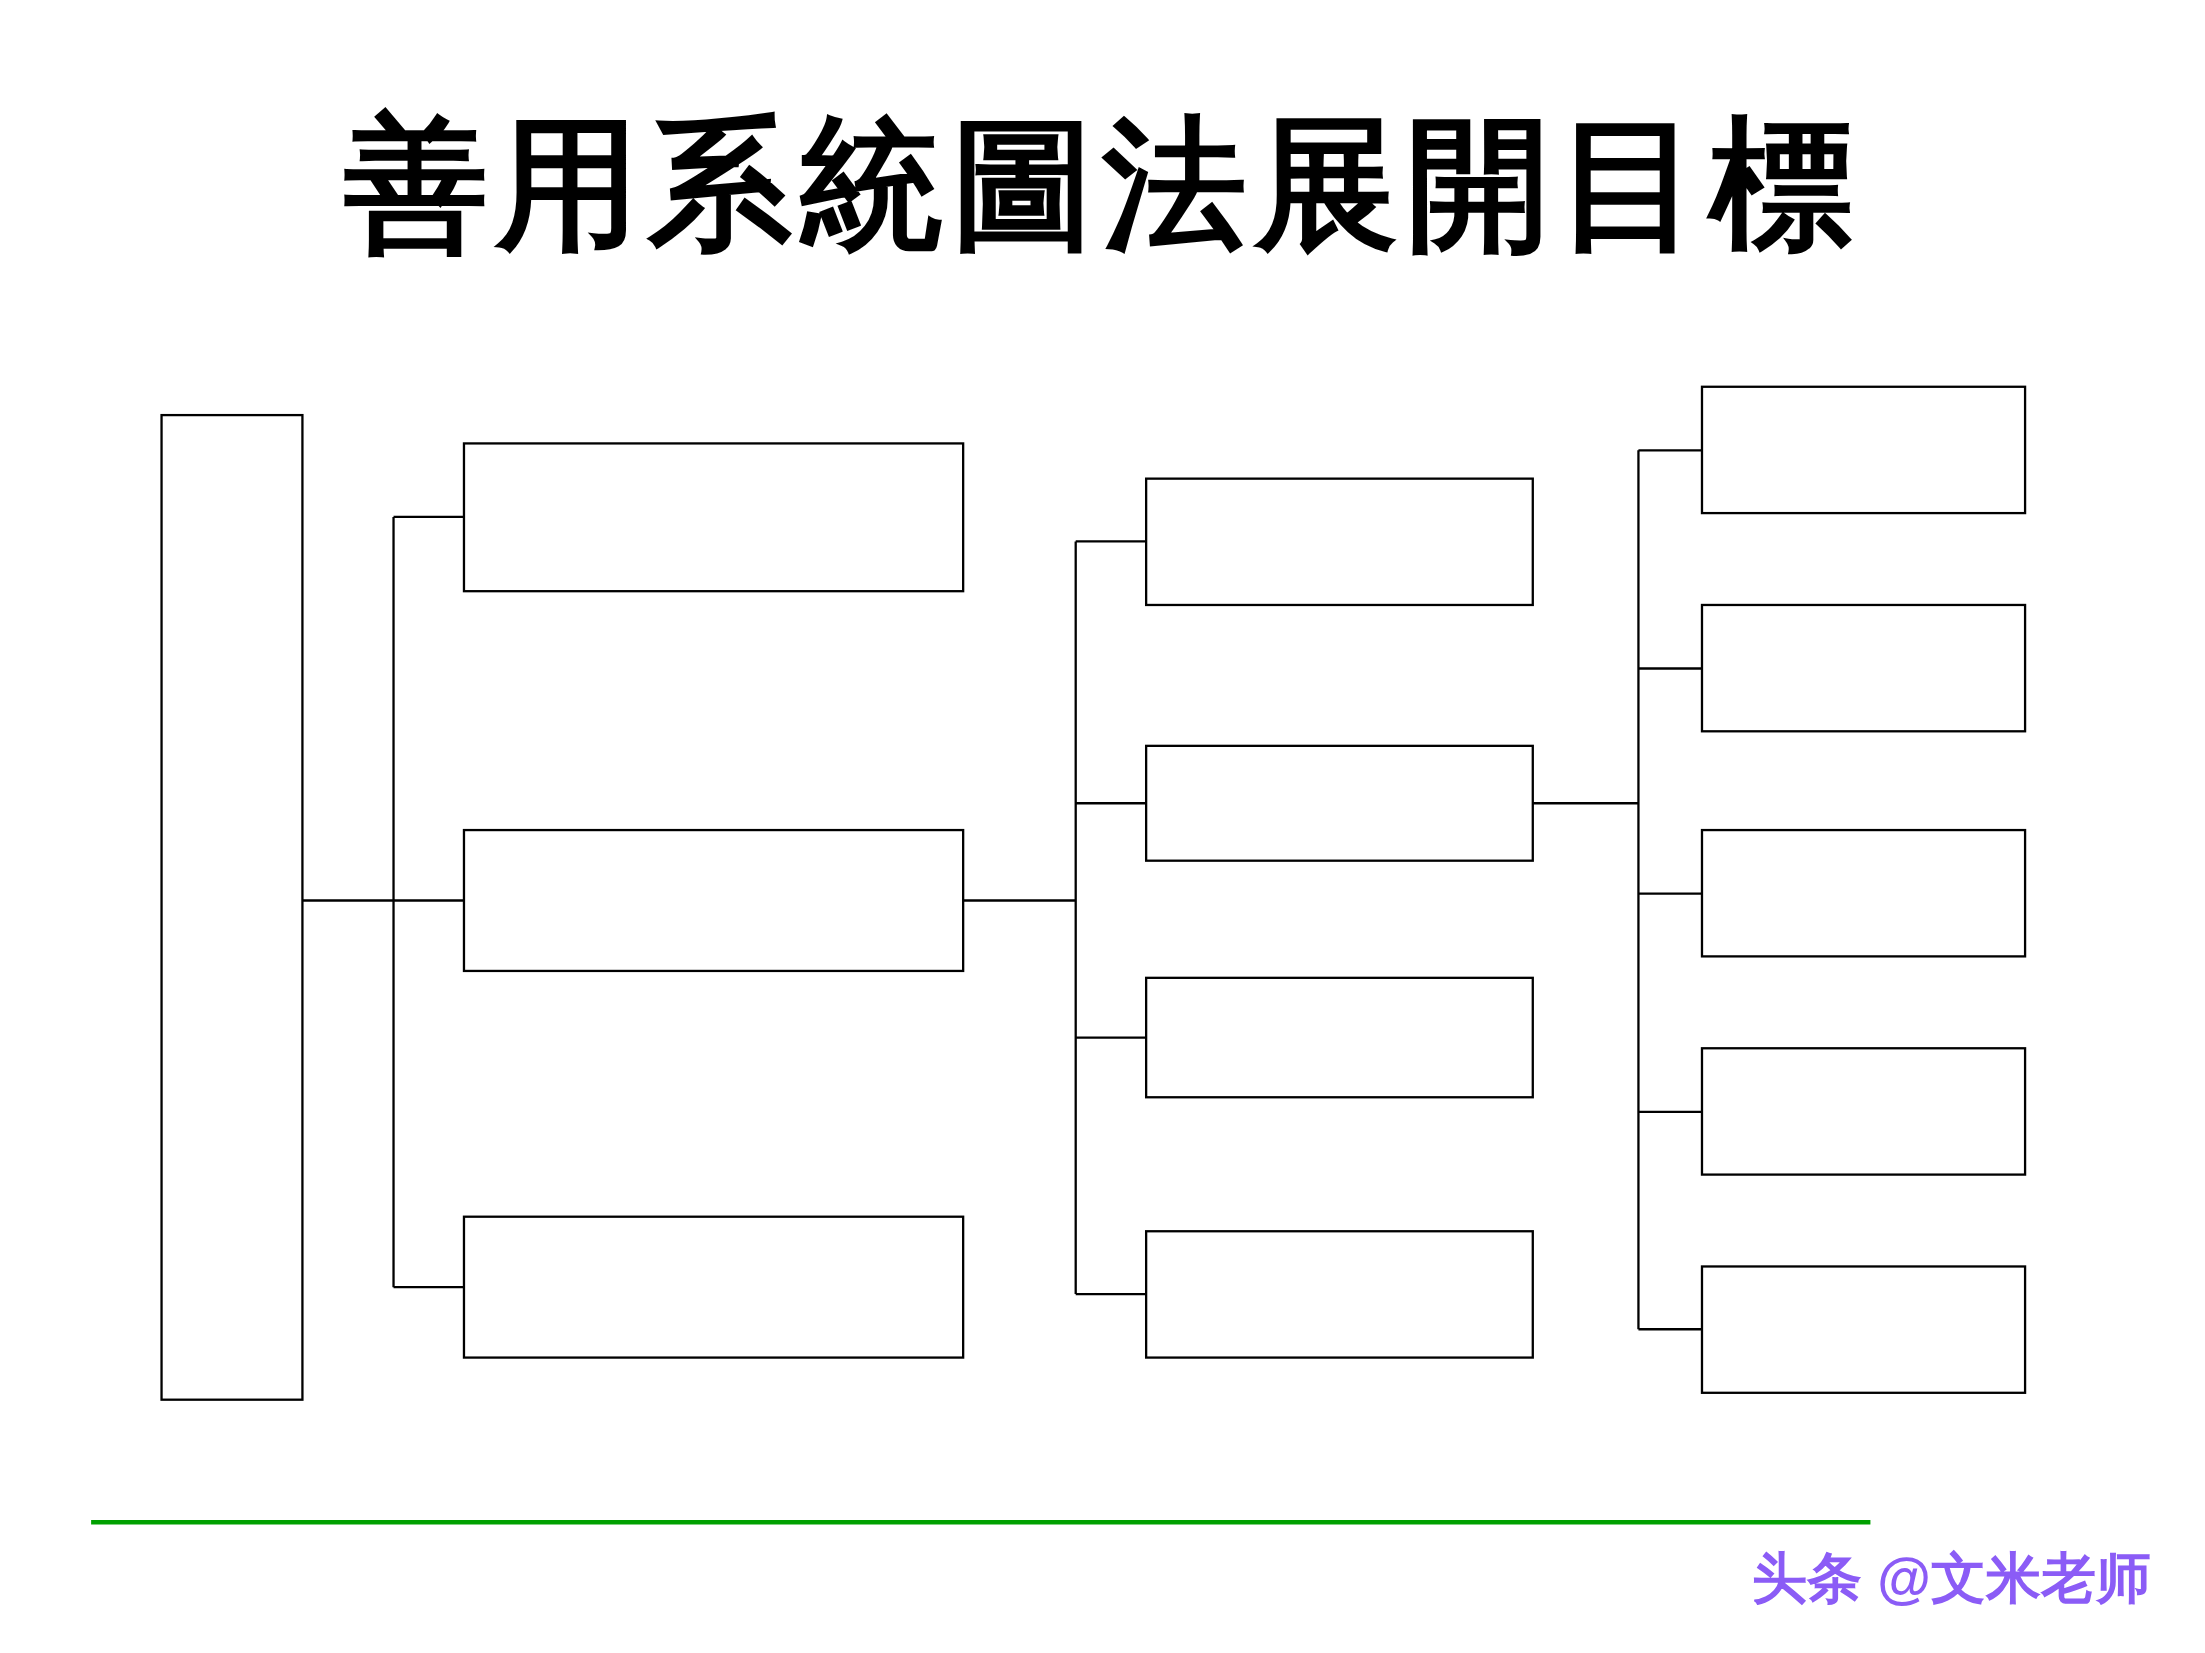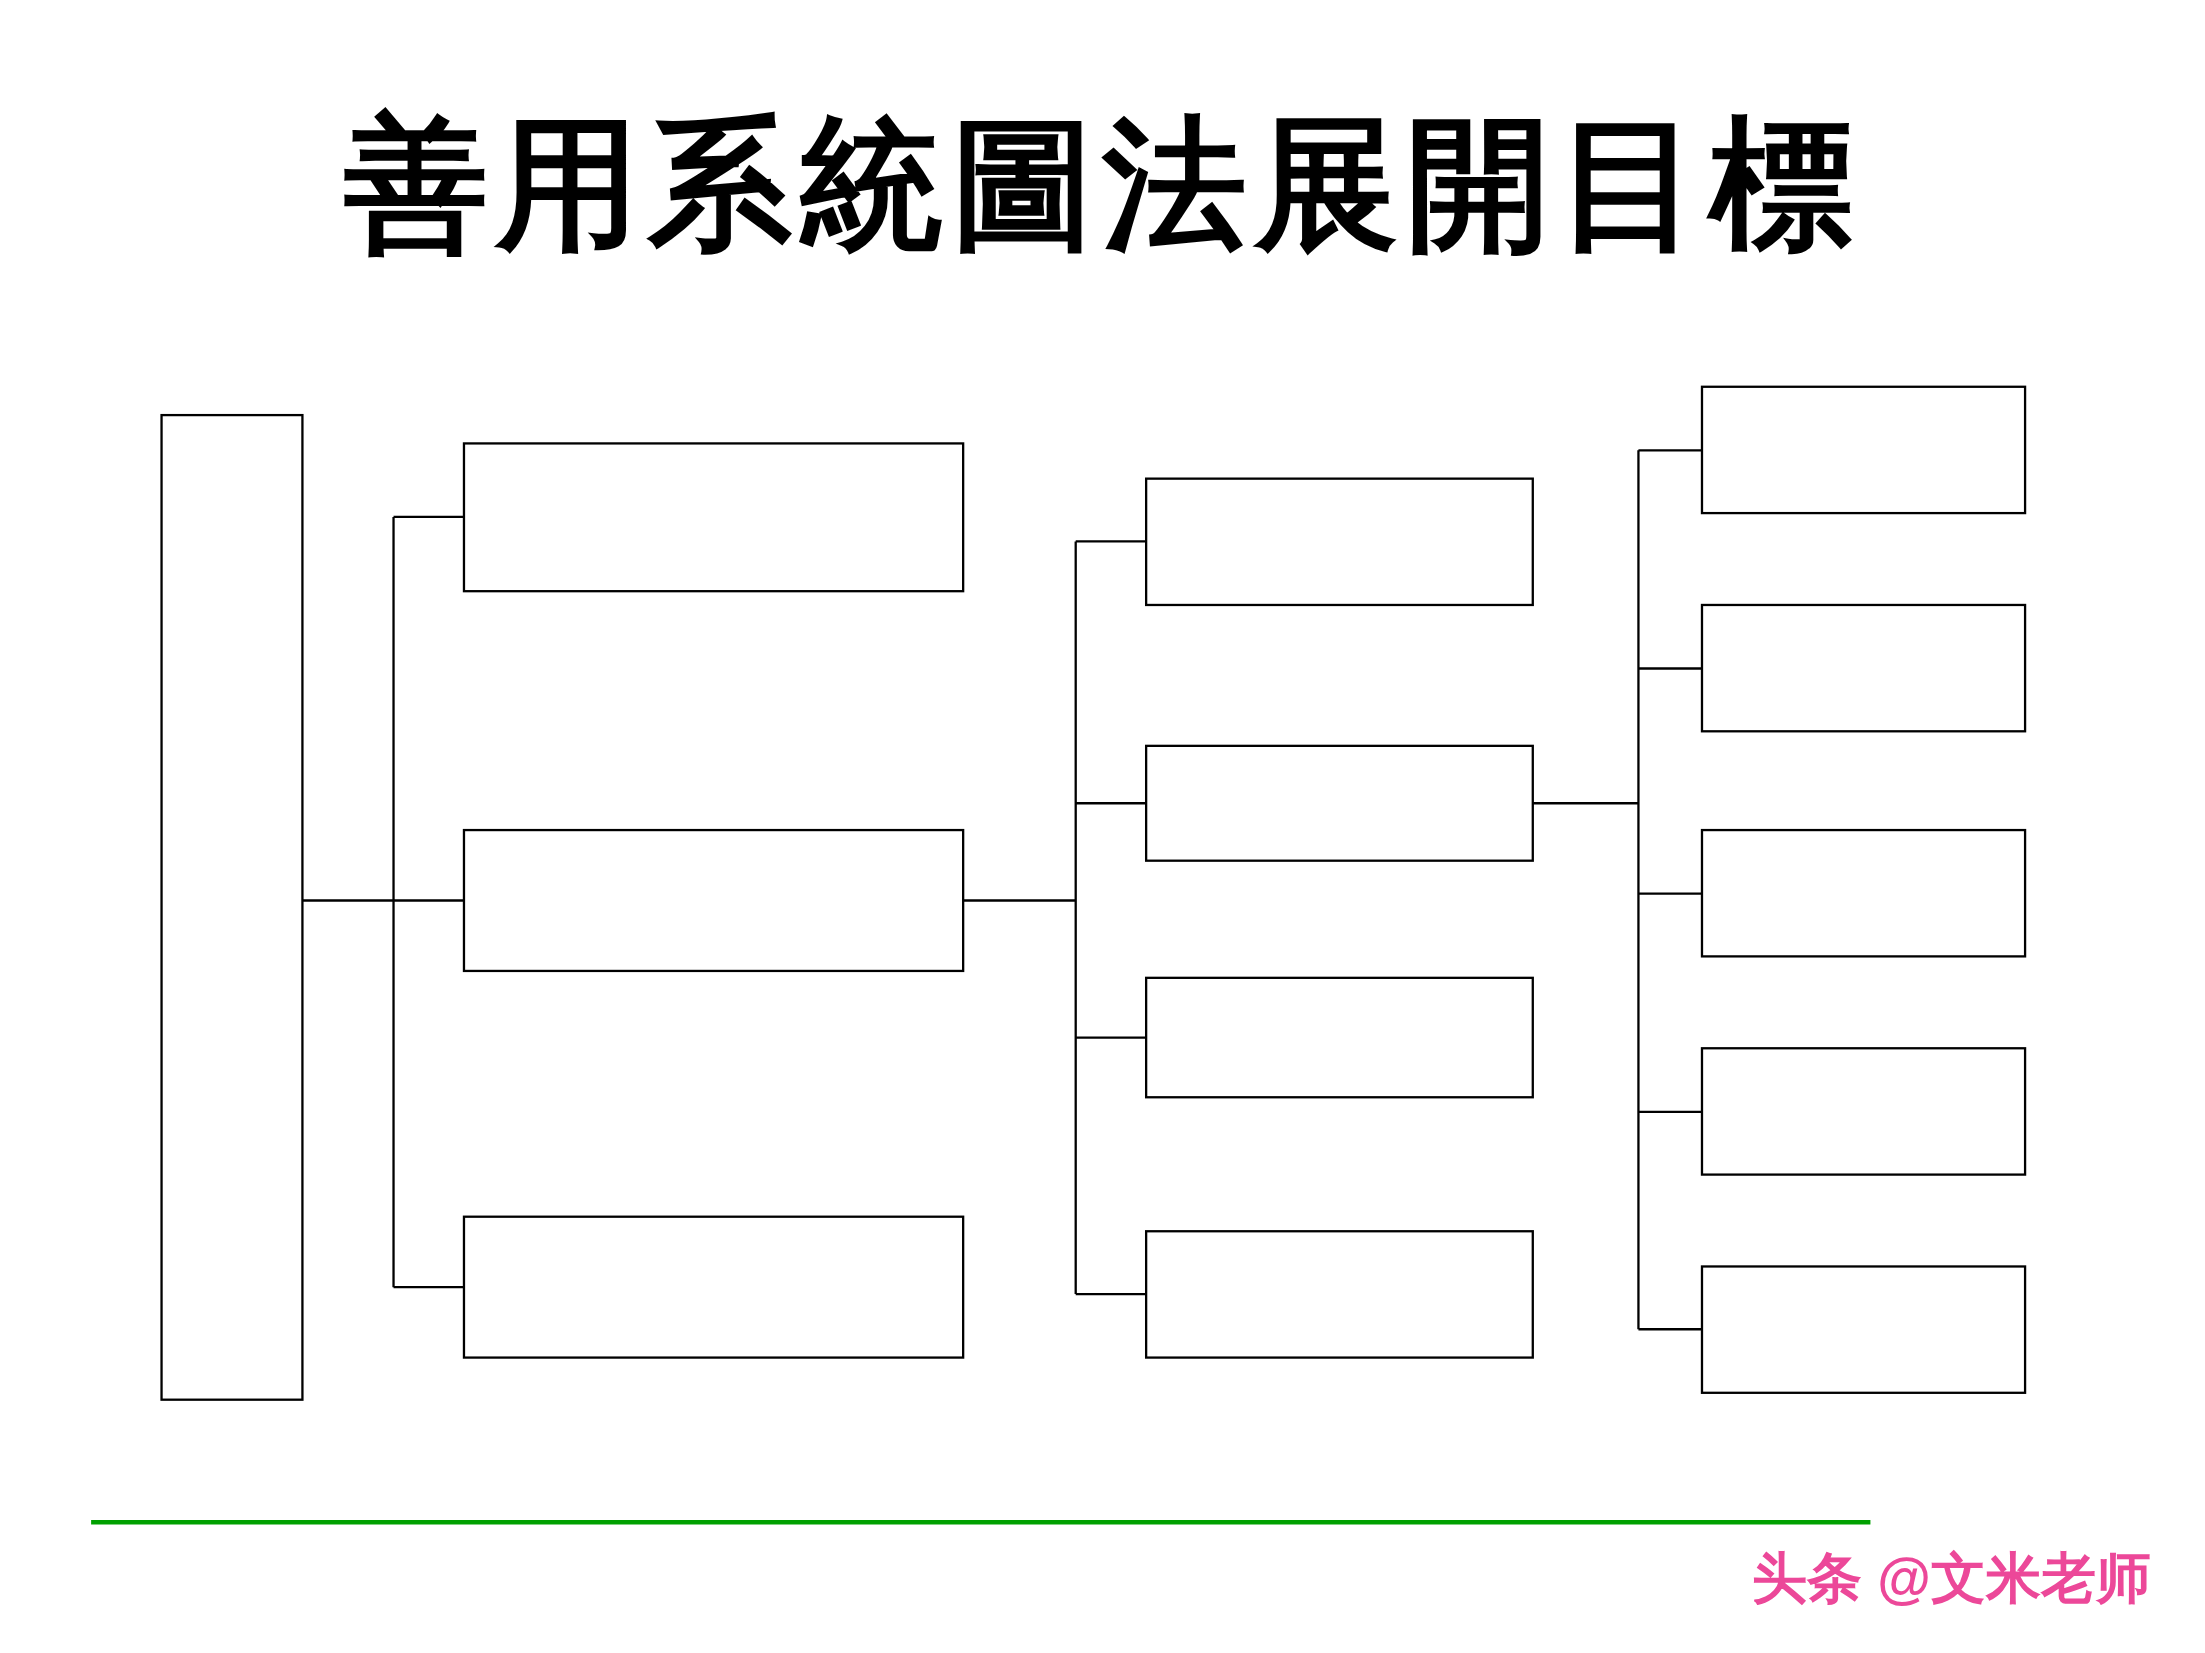--- a/index.html
+++ b/index.html
@@ -32,21 +32,21 @@
     top: 0;
     left: 0;
   }
   .watermark {
     position: absolute;
     right: 54px;
     bottom: 38px;
     font-family: "Liberation Sans", "DejaVu Sans", sans-serif;
     font-size: 55px;
     font-weight: bold;
-    color: #ec4899;
+    color: #8b5cf6;
     white-space: nowrap;
   }
 </style>
 </head>
 <body>
 
 <div class="slide-title">善用系統圖法展開目標</div>
 
 <svg class="diagram-svg" width="2205" height="1654" viewBox="0 0 2880 2160">
 

